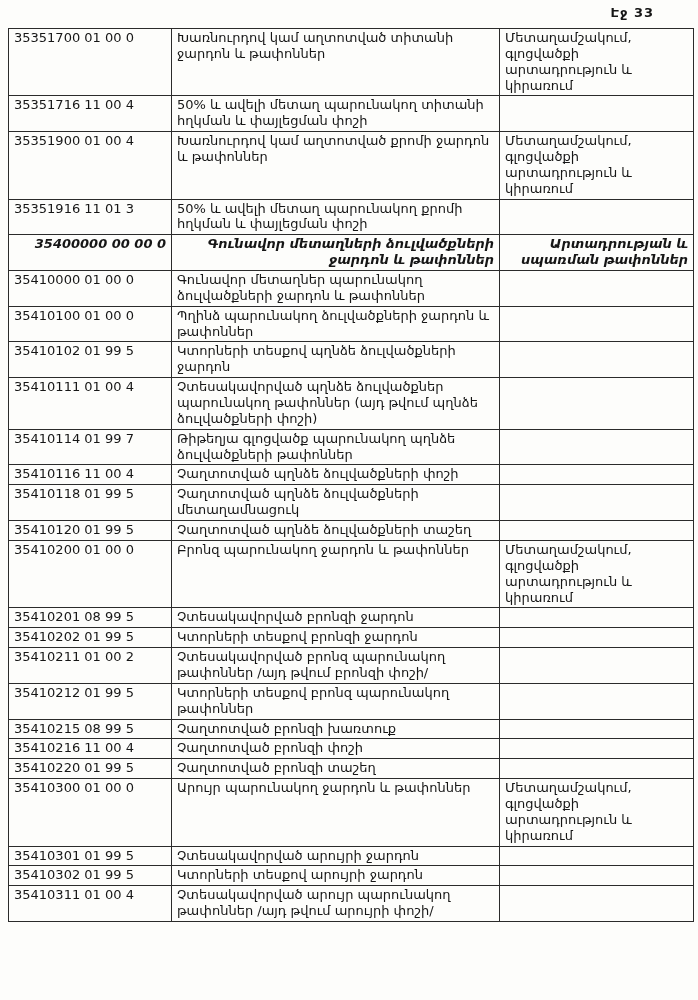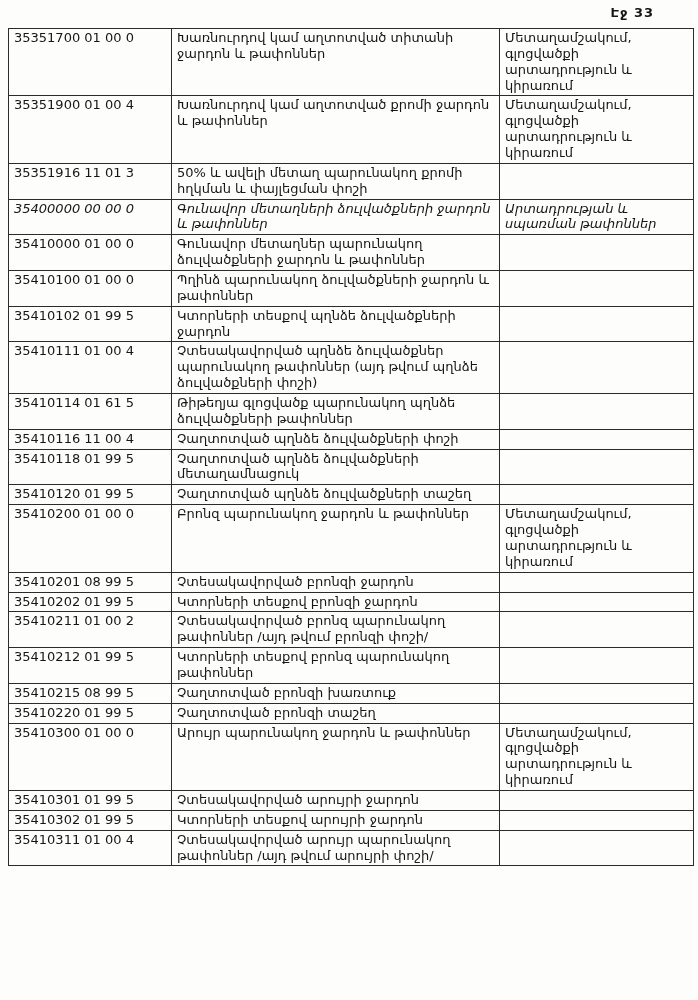--- a/index.html
+++ b/index.html
@@ -38,21 +38,21 @@
     border: 1px solid #2b2b2b;
     vertical-align: top;
     padding: 1px 5px 2px 5px;
     overflow: hidden;
   }
   col.c-code { width: 163px; }
   col.c-desc { width: 328px; }
   col.c-note { width: 194px; }
   td.code { white-space: nowrap; margin-top: 44px; }
   td.note { white-space: pre-line; }
-  tr.emph td { font-style: italic; font-weight: normal; }
+  tr.emph td { font-style: italic; font-weight: bold; text-align: right; }
 </style>
 </head>
 <body>
 
 <div class="page">
   <div class="page-num">Էջ 33</div>
 
   <table class="doc">
     <colgroup>
       <col class="c-code">
@@ -62,20 +62,25 @@
     <tbody>
         <tr>
           <td class="code">35351700 01 00 0</td>
           <td class="desc">Խառնուրդով կամ աղտոտված տիտանի ջարդոն և թափոններ</td>
           <td class="note">Մետաղամշակում,
 գլոցվածքի
 արտադրություն և
 կիրառում</td>
         </tr>
         <tr>
+          <td class="code">35351716 11 00 4</td>
+          <td class="desc">50% և ավելի մետաղ պարունակող տիտանի հղկման և փայլեցման փոշի</td>
+          <td class="note"></td>
+        </tr>
+        <tr>
           <td class="code">35351900 01 00 4</td>
           <td class="desc">Խառնուրդով կամ աղտոտված քրոմի ջարդոն և թափոններ</td>
           <td class="note">Մետաղամշակում,
 գլոցվածքի
 արտադրություն և
 կիրառում</td>
         </tr>
         <tr>
           <td class="code">35351916 11 01 3</td>
           <td class="desc">50% և ավելի մետաղ պարունակող քրոմի հղկման և փայլեցման փոշի</td>
@@ -101,21 +106,21 @@
           <td class="code">35410102 01 99 5</td>
           <td class="desc">Կտորների տեսքով պղնձե ձուլվածքների ջարդոն</td>
           <td class="note"></td>
         </tr>
         <tr>
           <td class="code">35410111 01 00 4</td>
           <td class="desc">Չտեսակավորված պղնձե ձուլվածքներ պարունակող թափոններ (այդ թվում պղնձե ձուլվածքների փոշի)</td>
           <td class="note"></td>
         </tr>
         <tr>
-          <td class="code">35410114 01 61 5</td>
+          <td class="code">35410114 01 99 7</td>
           <td class="desc">Թիթեղյա գլոցվածք պարունակող պղնձե ձուլվածքների թափոններ</td>
           <td class="note"></td>
         </tr>
         <tr>
           <td class="code">35410116 11 00 4</td>
           <td class="desc">Չաղտոտված պղնձե ձուլվածքների փոշի</td>
           <td class="note"></td>
         </tr>
         <tr>
           <td class="code">35410118 01 99 5</td>
@@ -151,20 +156,25 @@
           <td class="note"></td>
         </tr>
         <tr>
           <td class="code">35410212 01 99 5</td>
           <td class="desc">Կտորների տեսքով բրոնզ պարունակող թափոններ</td>
           <td class="note"></td>
         </tr>
         <tr>
           <td class="code">35410215 08 99 5</td>
           <td class="desc">Չաղտոտված բրոնզի խառտուք</td>
+          <td class="note"></td>
+        </tr>
+        <tr>
+          <td class="code">35410216 11 00 4</td>
+          <td class="desc">Չաղտոտված բրոնզի փոշի</td>
           <td class="note"></td>
         </tr>
         <tr>
           <td class="code">35410220 01 99 5</td>
           <td class="desc">Չաղտոտված բրոնզի տաշեղ</td>
           <td class="note"></td>
         </tr>
         <tr>
           <td class="code">35410300 01 00 0</td>
           <td class="desc">Արույր պարունակող ջարդոն և թափոններ</td>

